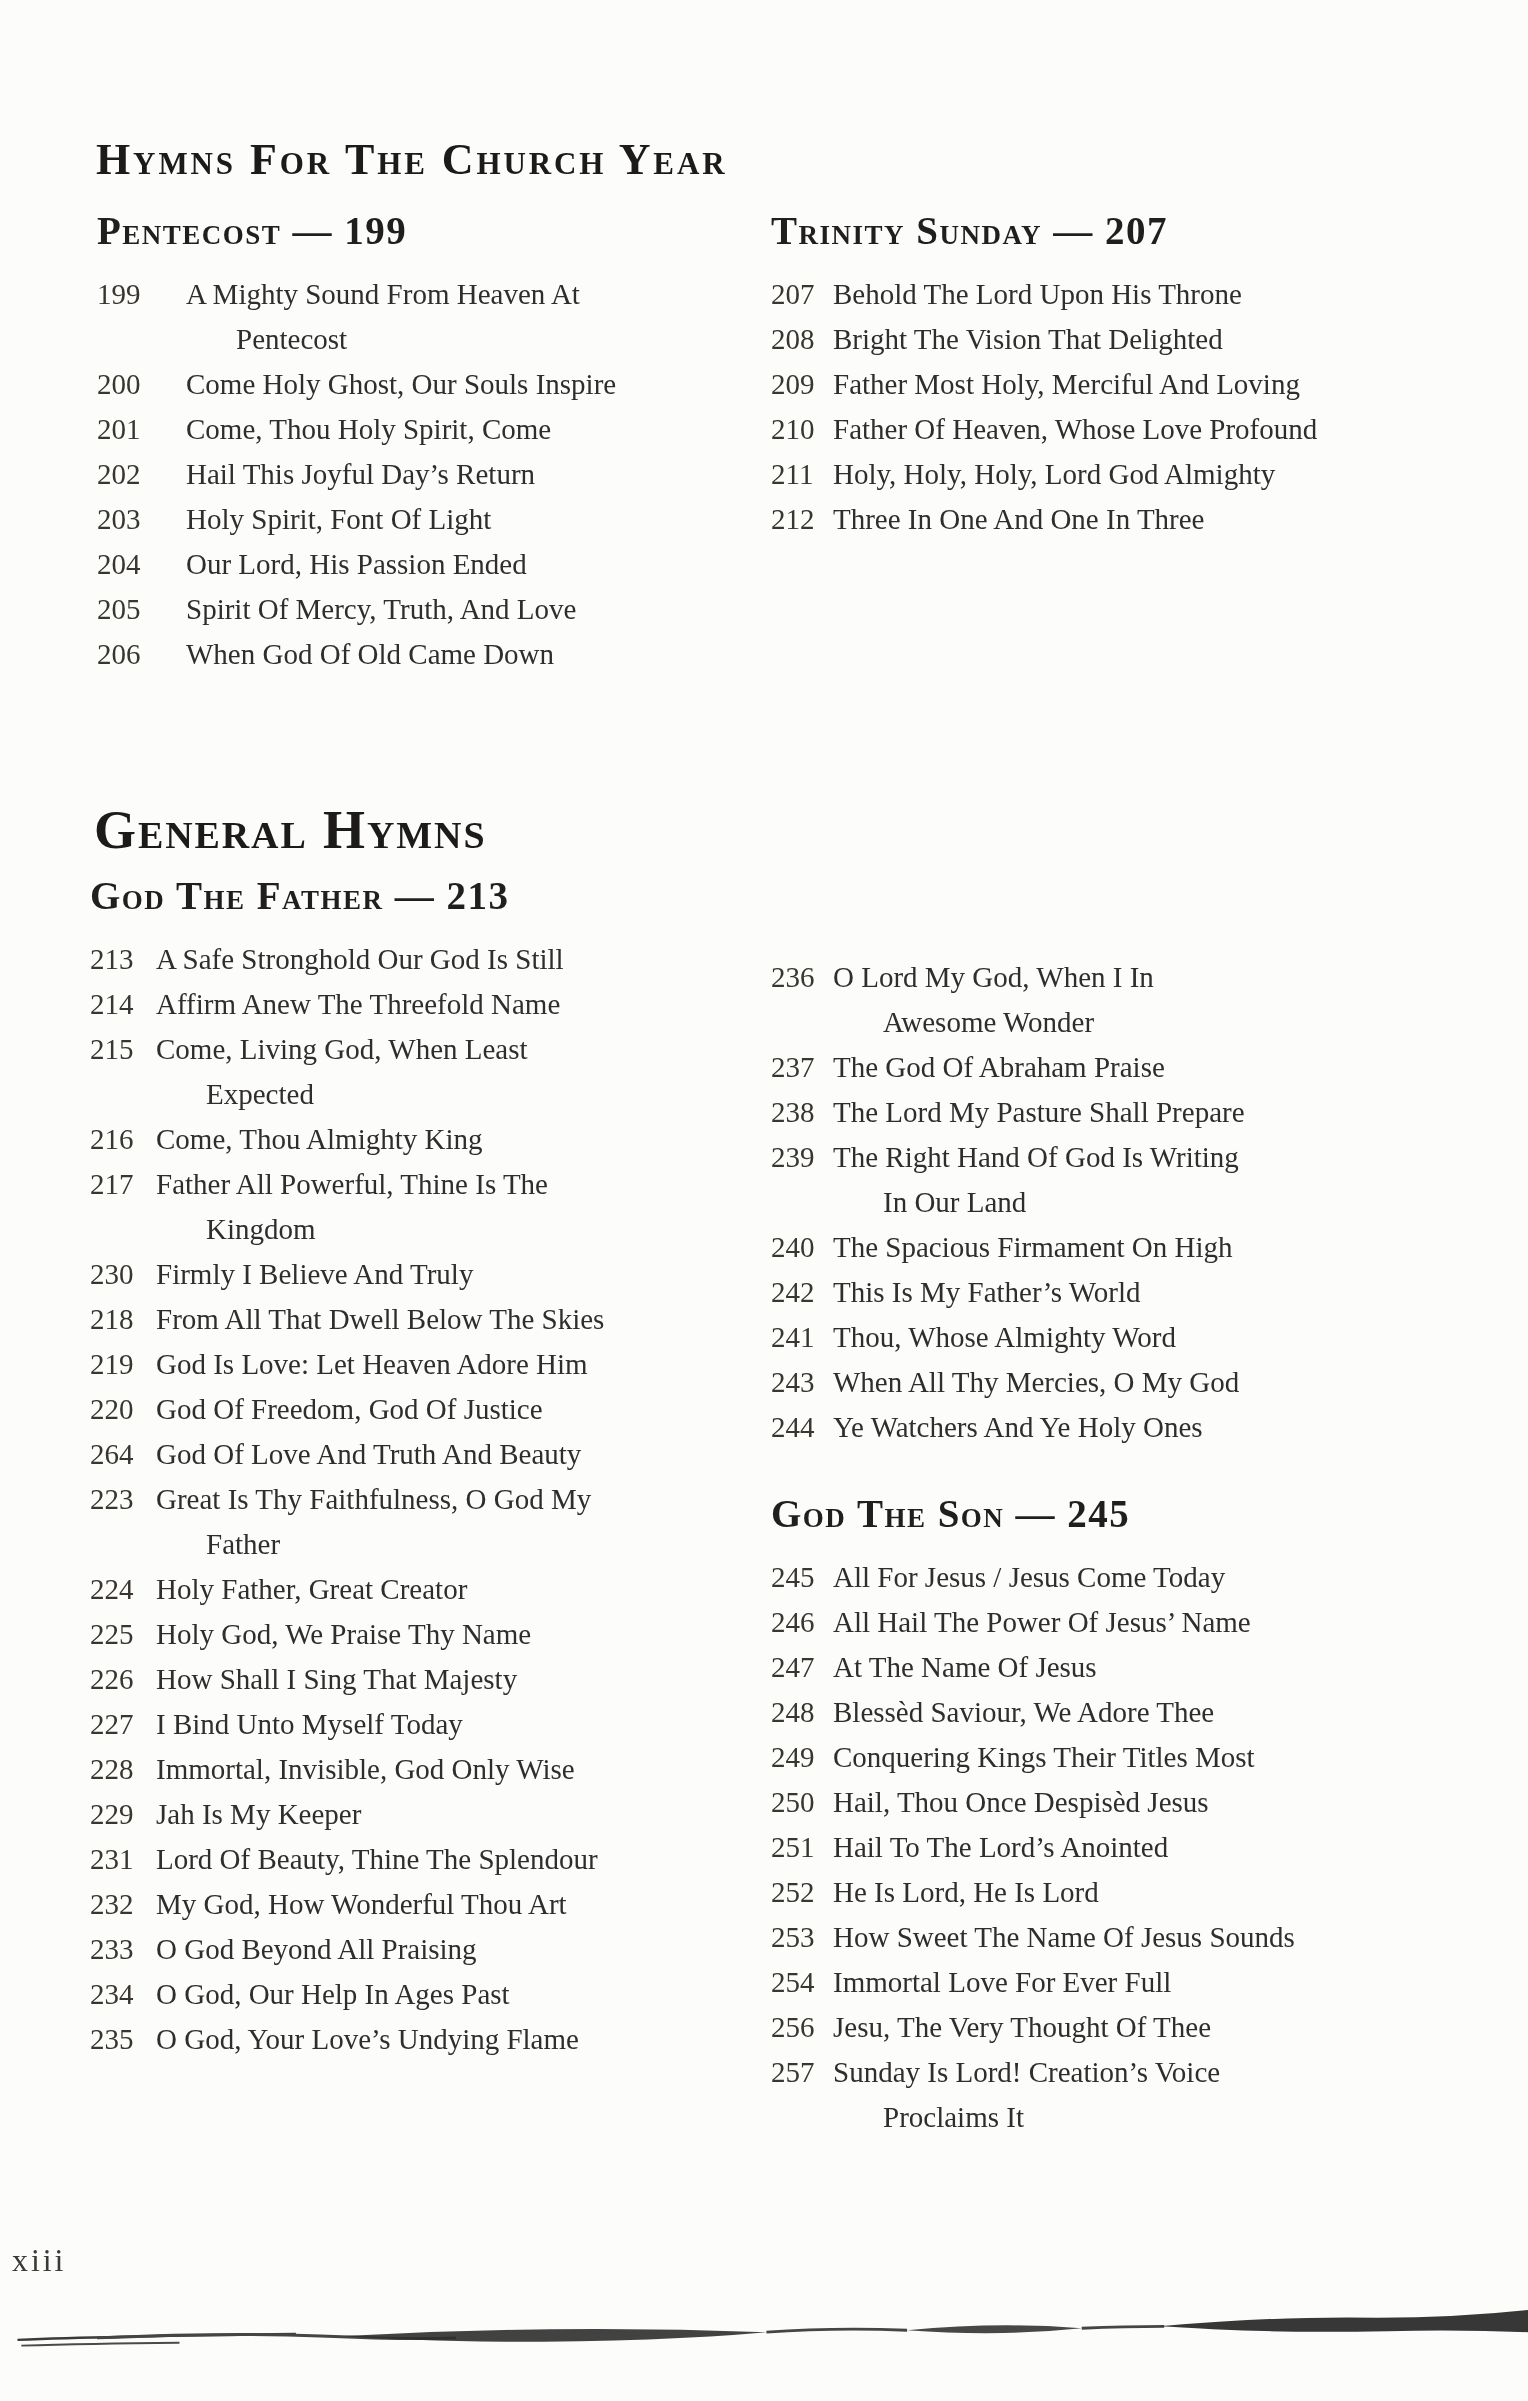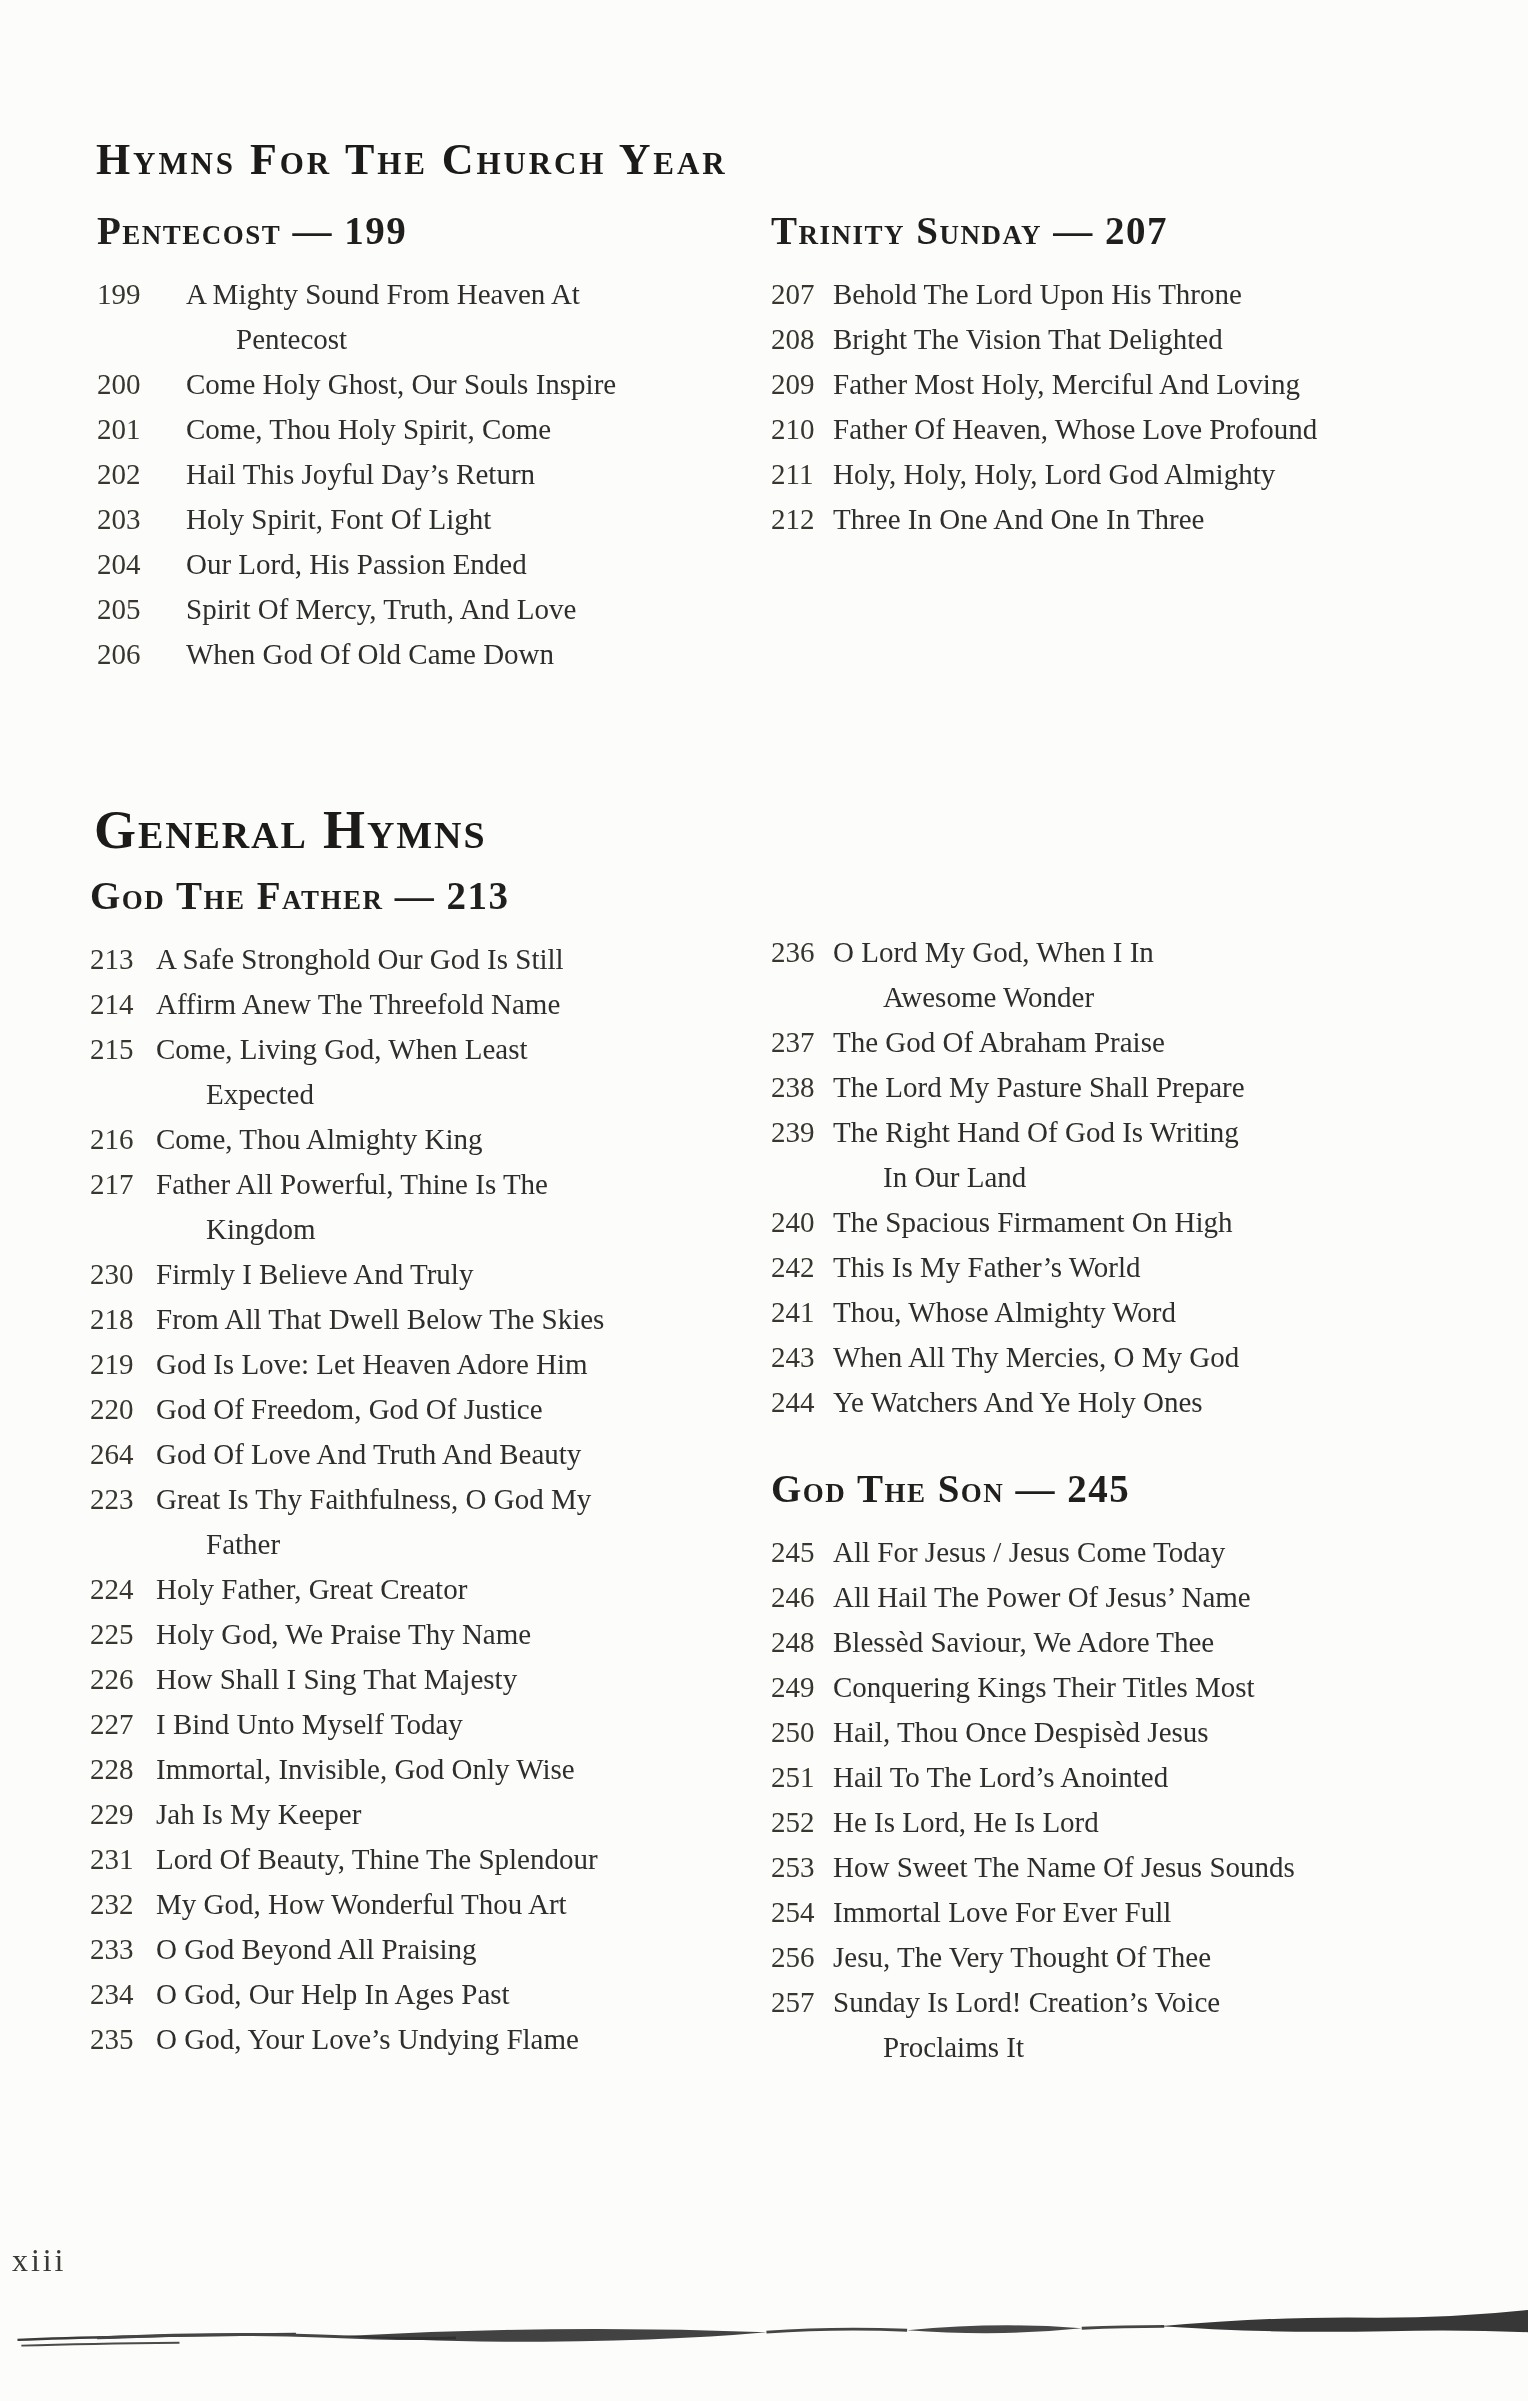--- a/index.html
+++ b/index.html
@@ -26,21 +26,21 @@
   .col-heading{
     font-size:39px;font-weight:700;letter-spacing:1.5px;
     line-height:50px;margin:0 0 15.5px 0;color:#201f1d;white-space:nowrap;
   }
   #son-heading{margin-top:39px;}
 
   .hymn-col{position:absolute;}
   #cy-left{left:97px;top:206px;width:645px;}
   #cy-right{left:771px;top:206px;width:689px;}
   #gh-left{left:90px;top:871px;width:660px;}
-  #gh-right{left:771px;top:930px;width:699px;}
+  #gh-right{left:771px;top:955px;width:699px;}
 
   .hymn-row{display:flex;font-size:29px;line-height:45px;}
   .row-num{flex:none;color:#38362f;}
   .col-penta .row-num{width:89px;}
   .col-gfather .row-num{width:66px;}
   .col-right .row-num{width:62px;}
   .row-text{flex:1;white-space:nowrap;}
   .hymn-row[data-cont="true"] .row-text{padding-left:50px;}
 
   #page-num{
@@ -345,20 +345,24 @@
         <div class="hymn-row" data-cont="false">
           <span class="row-num">245</span>
           <span class="row-text">All For Jesus / Jesus Come Today</span>
         </div>
 
         <div class="hymn-row" data-cont="false">
           <span class="row-num">246</span>
           <span class="row-text">All Hail The Power Of Jesus’ Name</span>
         </div>
 
+        <div class="hymn-row" data-cont="false">
+          <span class="row-num">247</span>
+          <span class="row-text">At The Name Of Jesus</span>
+        </div>
 
         <div class="hymn-row" data-cont="false">
           <span class="row-num">248</span>
           <span class="row-text">Blessèd Saviour, We Adore Thee</span>
         </div>
 
         <div class="hymn-row" data-cont="false">
           <span class="row-num">249</span>
           <span class="row-text">Conquering Kings Their Titles Most</span>
         </div>

